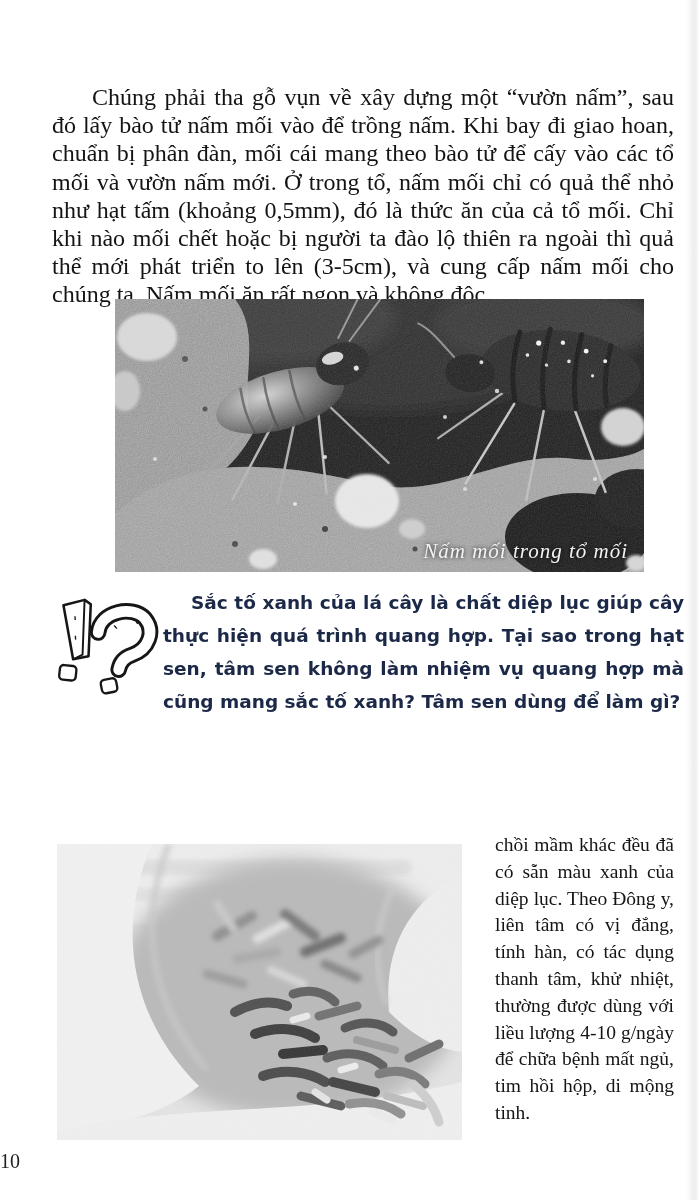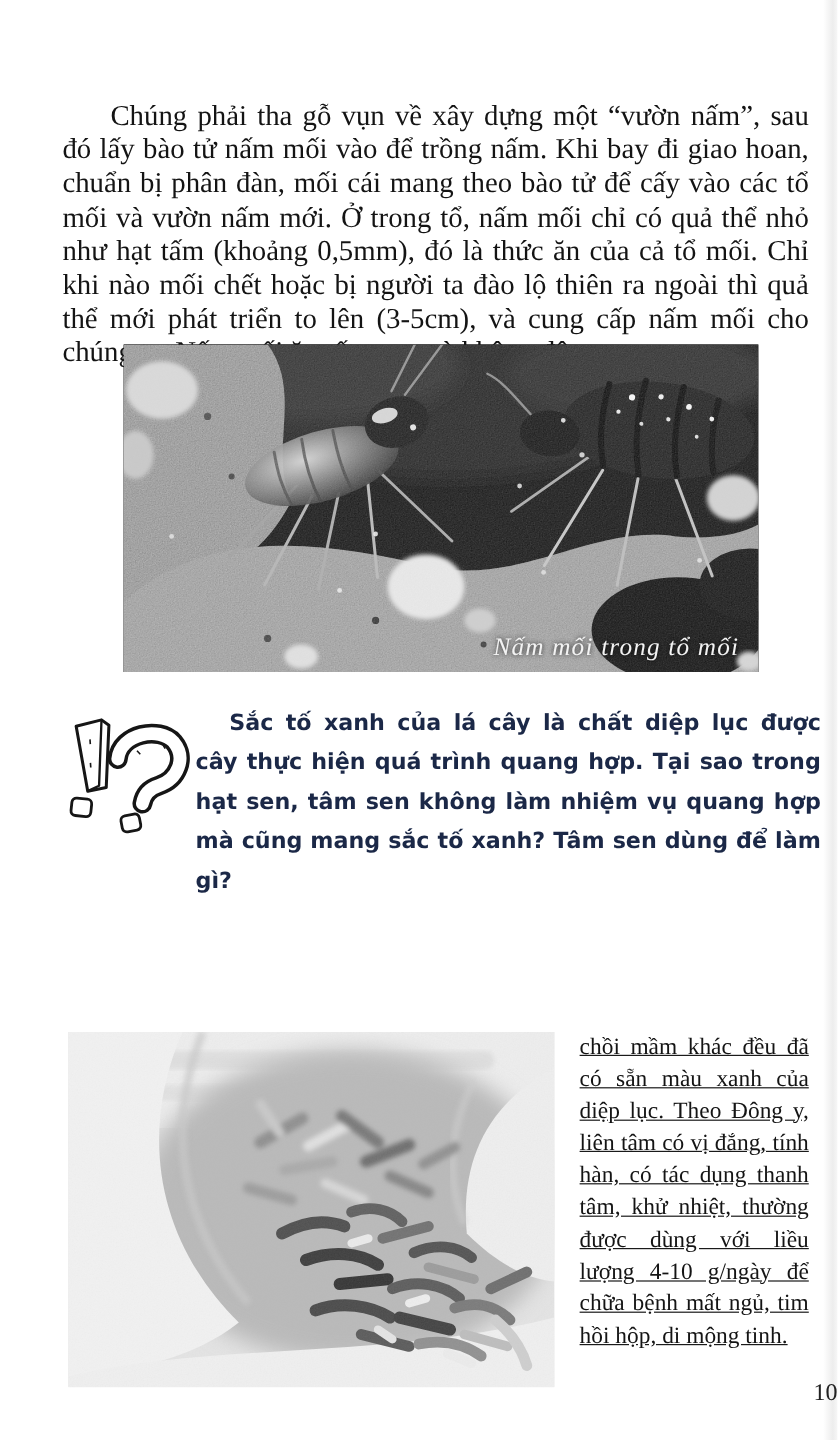--- a/index.html
+++ b/index.html
@@ -17,29 +17,29 @@
   .caption{position:absolute;right:16px;bottom:8px;color:#f3f3f3;
            font:italic 21px "Liberation Serif", serif;letter-spacing:1px;
            text-shadow:0 0 4px rgba(0,0,0,.8);}
 
   .qblock{position:absolute;left:42px;top:586px;width:642px;}
   .qicon{position:absolute;left:3px;top:8px;width:115px;height:105px;}
   .qtext{margin:0 0 0 121px;width:521px;text-align:justify;text-indent:28px;
          font-family:"DejaVu Sans", sans-serif;font-weight:bold;
          font-size:18.5px;line-height:33px;color:#1b2847;}
 
-  .row{position:absolute;left:52px;top:860px;width:622px;display:flex;text-decoration:underline;}
+  .row{position:absolute;left:52px;top:832px;width:622px;display:flex;}
   .photo2{position:relative;margin-left:5px;width:405px;height:296px;flex:0 0 405px;
           overflow:hidden;background:#e8e8e8;}
   .colText{margin:0 0 0 21px;flex:1;text-align:justify;font-size:19.5px;line-height:26.8px;
            color:#141414;}
 
-  .pagenum{position:absolute;left:0;top:1150px;width:100%;text-align:right;
+  .pagenum{position:absolute;left:0;top:1150px;width:100%;text-align:left;
            font-size:20px;color:#222;}
-  figure{margin:0;}
+  figure{margin:12px;}
   svg{display:block;}
 </style>
 </head>
 <body>
 
 <div class="page">
 
   <p class="para para1">Chúng phải tha gỗ vụn về xây dựng một “vườn nấm”, sau đó lấy bào tử nấm mối vào để trồng nấm. Khi bay đi giao hoan, chuẩn bị phân đàn, mối cái mang theo bào tử để cấy vào các tổ mối và vườn nấm mới. Ở trong tổ, nấm mối chỉ có quả thể nhỏ như hạt tấm (khoảng 0,5mm), đó là thức ăn của cả tổ mối. Chỉ khi nào mối chết hoặc bị người ta đào lộ thiên ra ngoài thì quả thể mới phát triển to lên (3-5cm), và cung cấp nấm mối cho chúng ta. Nấm mối ăn rất ngon và không độc.</p>
 
   <figure class="photo photo1">
@@ -153,21 +153,21 @@
         <g transform="rotate(3 80 50)">
           <path d="M54,40 C55,18 88,10 101,23 C113,36 106,55 90,61 C82,64 78,69 77,77" fill="none" stroke="#161616" stroke-width="17" stroke-linecap="round"></path>
           <path d="M54,40 C55,18 88,10 101,23 C113,36 106,55 90,61 C82,64 78,69 77,77" fill="none" stroke="#ffffff" stroke-width="11" stroke-linecap="round"></path>
           <path d="M70,32 L73,35 M92,26 L94,29" stroke="#161616" stroke-width="1.3" fill="none"></path>
           <g transform="rotate(-14 68 94)">
             <rect x="60" y="87" width="16" height="14" rx="4" fill="#ffffff" stroke="#161616" stroke-width="2.4"></rect>
           </g>
         </g>
       </svg>
     </div>
-    <p class="qtext">Sắc tố xanh của lá cây là chất diệp lục được cây thực hiện quá trình quang hợp. Tại sao trong hạt sen, tâm sen không làm nhiệm vụ quang hợp mà cũng mang sắc tố xanh? Tâm sen dùng để làm gì?</p>
+    <p class="qtext">Sắc tố xanh của lá cây là chất diệp lục giúp cây thực hiện quá trình quang hợp. Tại sao trong hạt sen, tâm sen không làm nhiệm vụ quang hợp mà cũng mang sắc tố xanh? Tâm sen dùng để làm gì?</p>
   </div>
 
 
   <div class="row">
     <figure class="photo2">
       <svg viewBox="0 0 405 296" width="405" height="296" preserveAspectRatio="none">
         <defs>
           <filter id="blur2">
               <feGaussianBlur stdDeviation="2.4"></feGaussianBlur>
             </filter>

